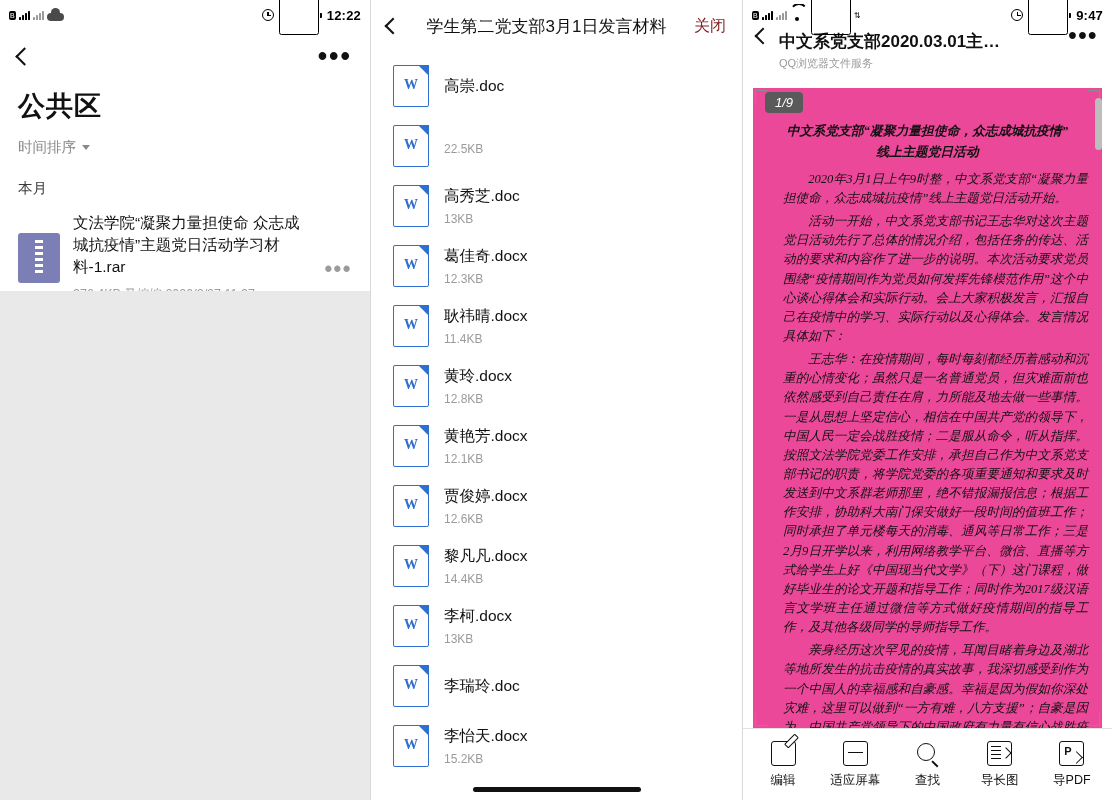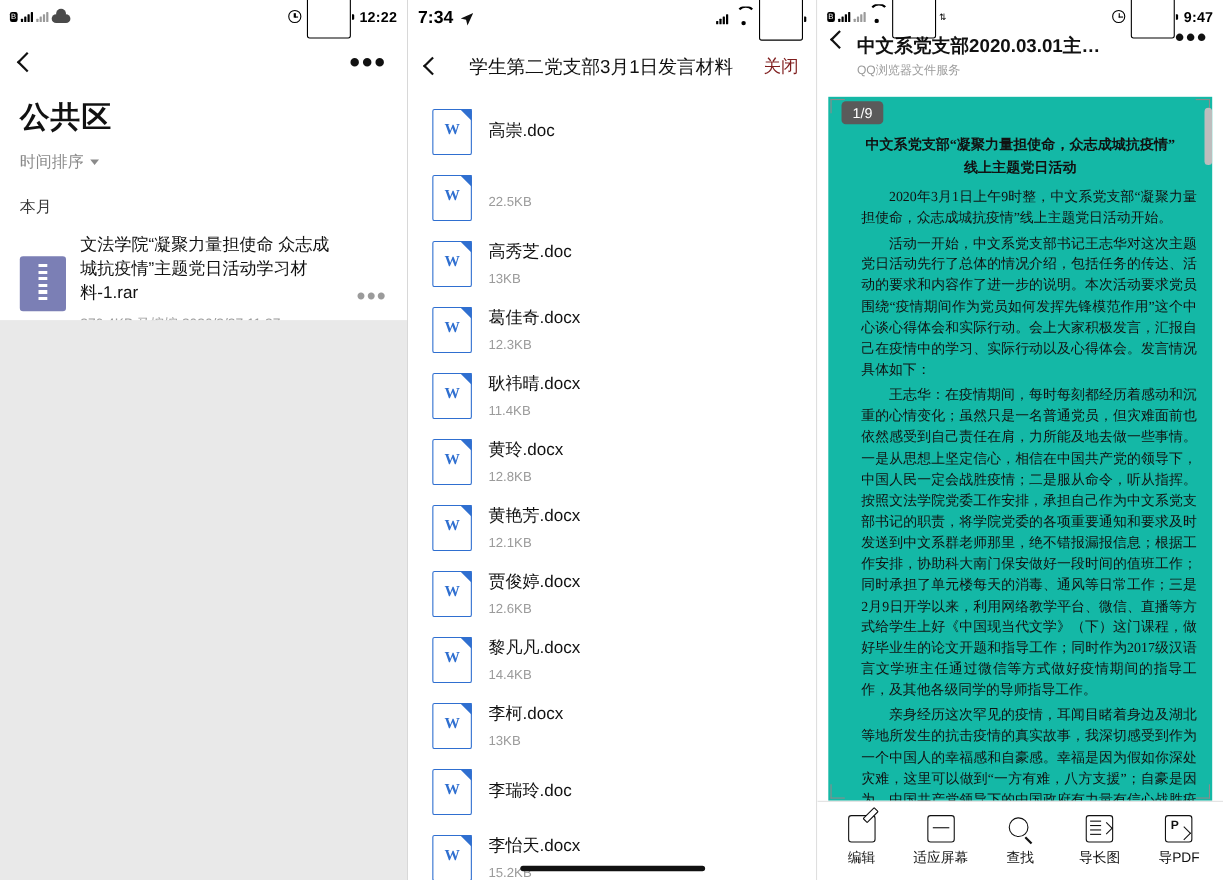--- a/index.html
+++ b/index.html
@@ -212,21 +212,22 @@
     overflow: hidden; text-overflow: ellipsis;
   }
   .p3-subtitle { font-size: 11px; color: #9b9b9b; margin-top: 3px; }
   .p3-dots { font-size: 24px; color: #111; line-height: 10px; letter-spacing: 1.5px; font-weight: 700; }
 
   .page-area {
     position: relative;
     margin: 2px 10px 0 10px;
     height: 640px;
     overflow: hidden;
-    background: #14b8a6;
+    background: #ec4899;
+    font-style: italic;
   }
   .page-badge {
     position: absolute; left: 12px; top: 4px;
     background: #5a5a5a; color: #fff; font-size: 13px;
     border-radius: 4px; padding: 3px 10px; z-index: 3;
   }
   .corner-mark { position: absolute; width: 13px; height: 13px; border-color: #8c8c8c; z-index: 2; }
   .cm-tl { left: 2px; top: 2px; border-left: 1.5px solid #8c8c8c; border-top: 1.5px solid #8c8c8c; }
   .cm-tr { right: 2px; top: 2px; border-right: 1.5px solid #8c8c8c; border-top: 1.5px solid #8c8c8c; }
   .cm-bl { left: 2px; bottom: 2px; border-left: 1.5px solid #8c8c8c; border-bottom: 1.5px solid #8c8c8c; }
@@ -367,44 +368,20 @@
         <span class="p1-file-meta" style="display:block">276.4KB  马婉婉  2020/2/27 11:27</span>
       </span>
       <span class="p1-file-dots">•••</span>
     </div>
 
     <div class="p1-bottom"></div>
   </div>
 
   <div class="panel panel-2">
 
-    <div class="statusbar" style="height:34px">
-      <div class="sb-left" style="gap:6px">
-        <span class="sb-time-big">7:34</span>
-        <svg width="13" height="13" viewBox="0 0 16 16">
-          <path d="M15 1 L1 7.2 L7 8.6 L8.6 15 Z" fill="#111"></path>
-        </svg>
-      </div>
-      <div class="sb-spacer"></div>
-      <div class="sb-right" style="gap:7px">
-        <span class="bars">
-            <i></i>
-            <i></i>
-            <i></i>
-            <i></i>
-          </span>
-        <span class="wifi-ic"></span>
-        <span class="batt plain">
-          <span class="body">
-              <span class="fill" style="width:100%"></span>
-            </span>
-          <span class="cap"></span>
-        </span>
-      </div>
-    </div>
 
     <div class="p2-nav">
       <span class="back-chevron"></span>
       <span class="p2-title">学生第二党支部3月1日发言材料</span>
       <span class="p2-close">关闭</span>
     </div>
 
     <div class="p2-list">
       <div class="p2-row">
         <span class="doc-icon">

